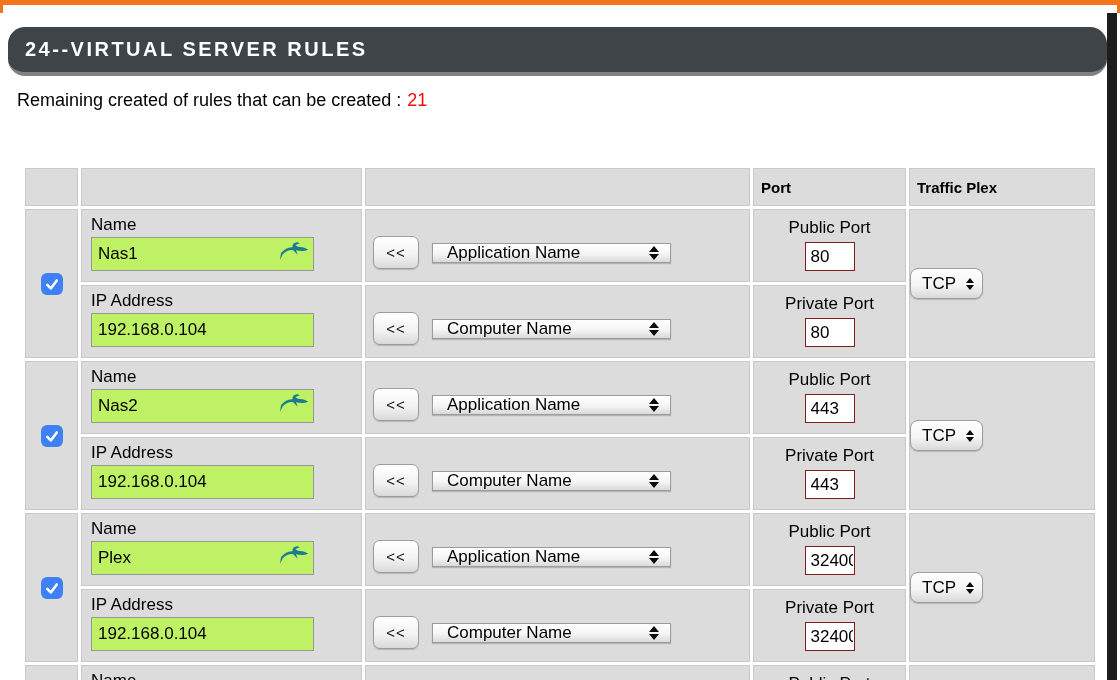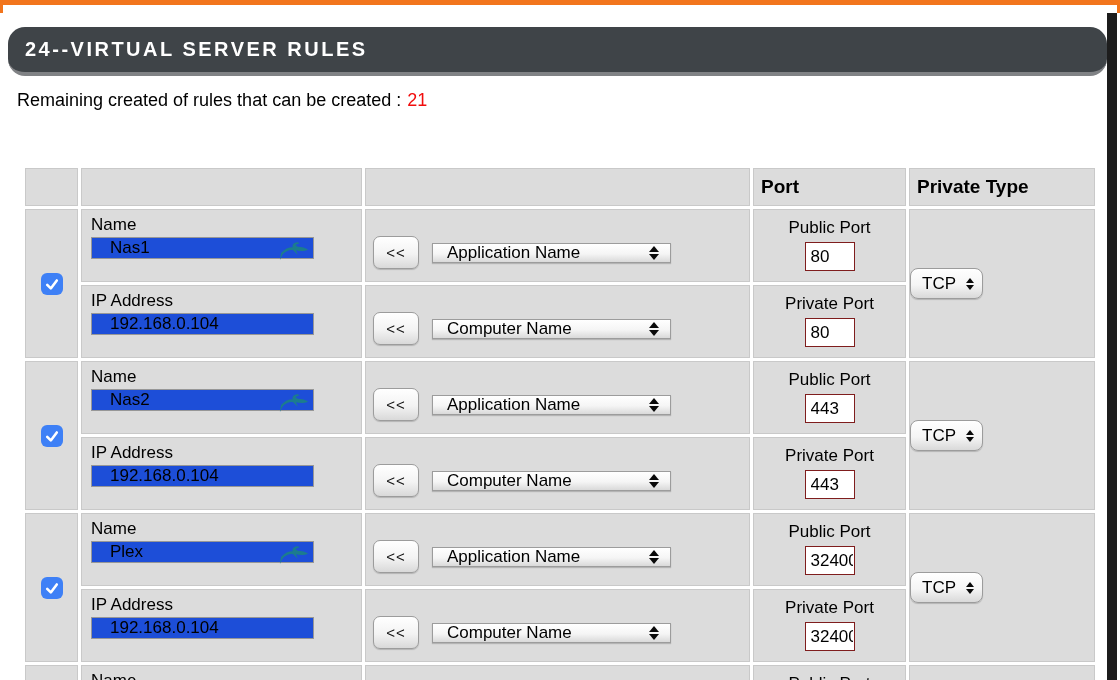--- a/index.html
+++ b/index.html
@@ -31,37 +31,37 @@
   .remaining .count { color: #f10d0d; margin-left: 6px; }
 
   
   table.rules {
     position: absolute; left: 22px; top: 165px;
     border-collapse: separate; border-spacing: 3px;
     table-layout: fixed;
   }
   td { background: #dcdcdc; border: 1px solid #c9c9c9; vertical-align: top; overflow: hidden; }
   tr.head td { height: 38px; vertical-align: middle; }
-  .hdr-label { font-size: 19px; font-weight: bold; padding-left: 7px; }
+  .hdr-label { font-size: 15px; font-weight: bold; padding-left: 7px; }
   td.sub { height: 73px; }
   td.cb-cell, td.traffic-cell { vertical-align: middle; text-align: left; }
 
   
   .checkbox {
     width: 22px; height: 22px; margin: 0 auto; border-radius: 6px;
     background: #3e80f6; display: flex; align-items: center; justify-content: center;
   }
 
   
   .field-cell { padding: 3px 0 0 9px; }
   .lbl { font-size: 17px; height: 24px; line-height: 24px; }
   .input-wrap { position: relative; width: 233px; }
   input.text {
-    width: 223px; height: 22px; border: 1px solid #979797; background: #1d4ed8;
-    font-family: "Liberation Sans", sans-serif; font-size: 17px; padding: 0 18px;
+    width: 223px; height: 34px; border: 1px solid #979797; background: #bef264;
+    font-family: "Liberation Sans", sans-serif; font-size: 17px; padding: 0 6px;
   }
   .autofill-icon { position: absolute; right: 12px; top: 4px; width: 36px; height: 23px; }
 
   
   .ctrl-cell { padding: 26px 0 0 7px; }
   .ctrl-row { display: flex; align-items: center; }
   .btn-transfer {
     width: 46px; height: 33px; border-radius: 7px; border: 1px solid #9c9c9c;
     background: linear-gradient(180deg, #ffffff 0%, #f3f3f3 55%, #d9d9d9 100%);
     font-family: "Liberation Sans", sans-serif; font-size: 15px; letter-spacing: 1px;
@@ -119,21 +119,21 @@
 
   <tbody>
       <tr class="head">
     <td></td>
     <td></td>
     <td></td>
     <td>
           <div class="hdr-label">Port</div>
         </td>
     <td>
-          <div class="hdr-label">Private Type</div>
+          <div class="hdr-label">Traffic Plex</div>
         </td>
   </tr>
 
   <tr>
     <td class="cb-cell" rowspan="2">
       <div class="checkbox" data-checked="true">
         <svg width="16" height="16" viewBox="0 0 20 20">
               <polyline points="4,11 8.5,15.5 16,5.5" fill="none" stroke="#fff" stroke-width="3.2" stroke-linecap="round" stroke-linejoin="round"></polyline>
             </svg>
       </div>

